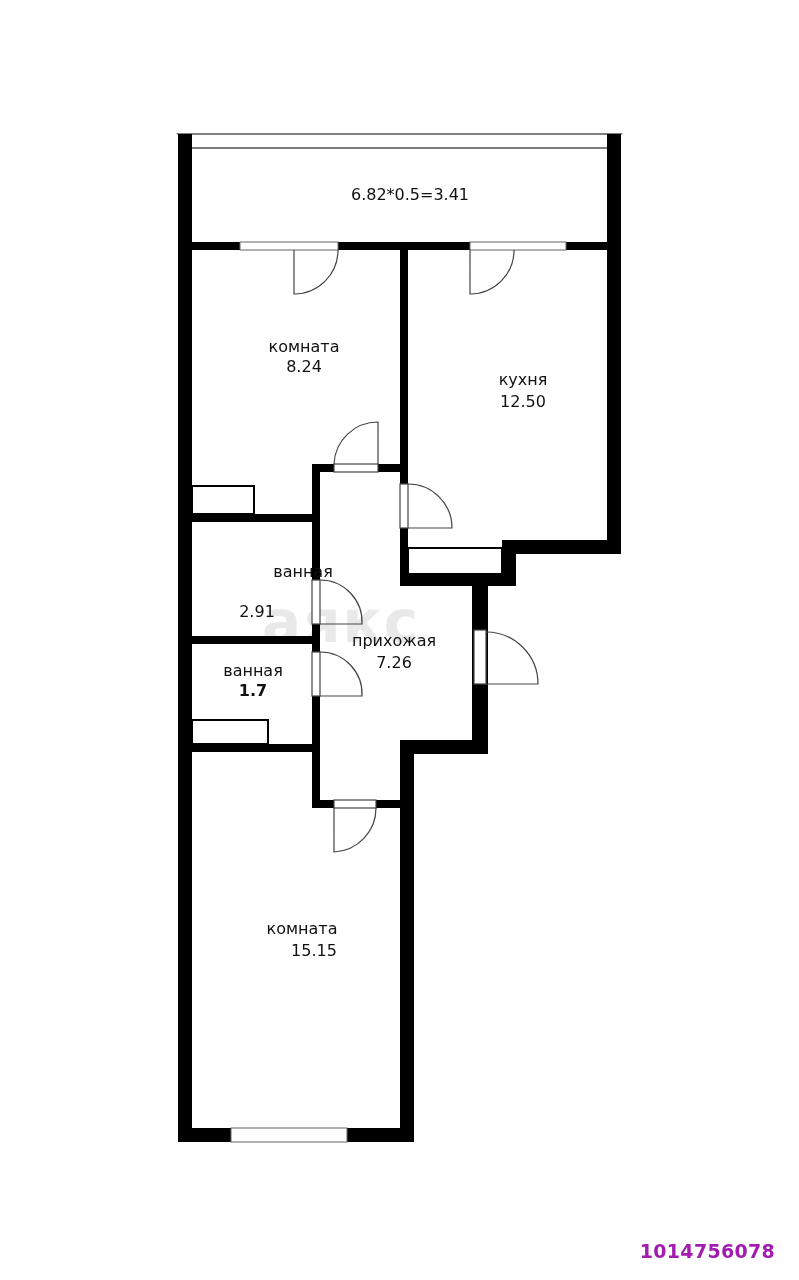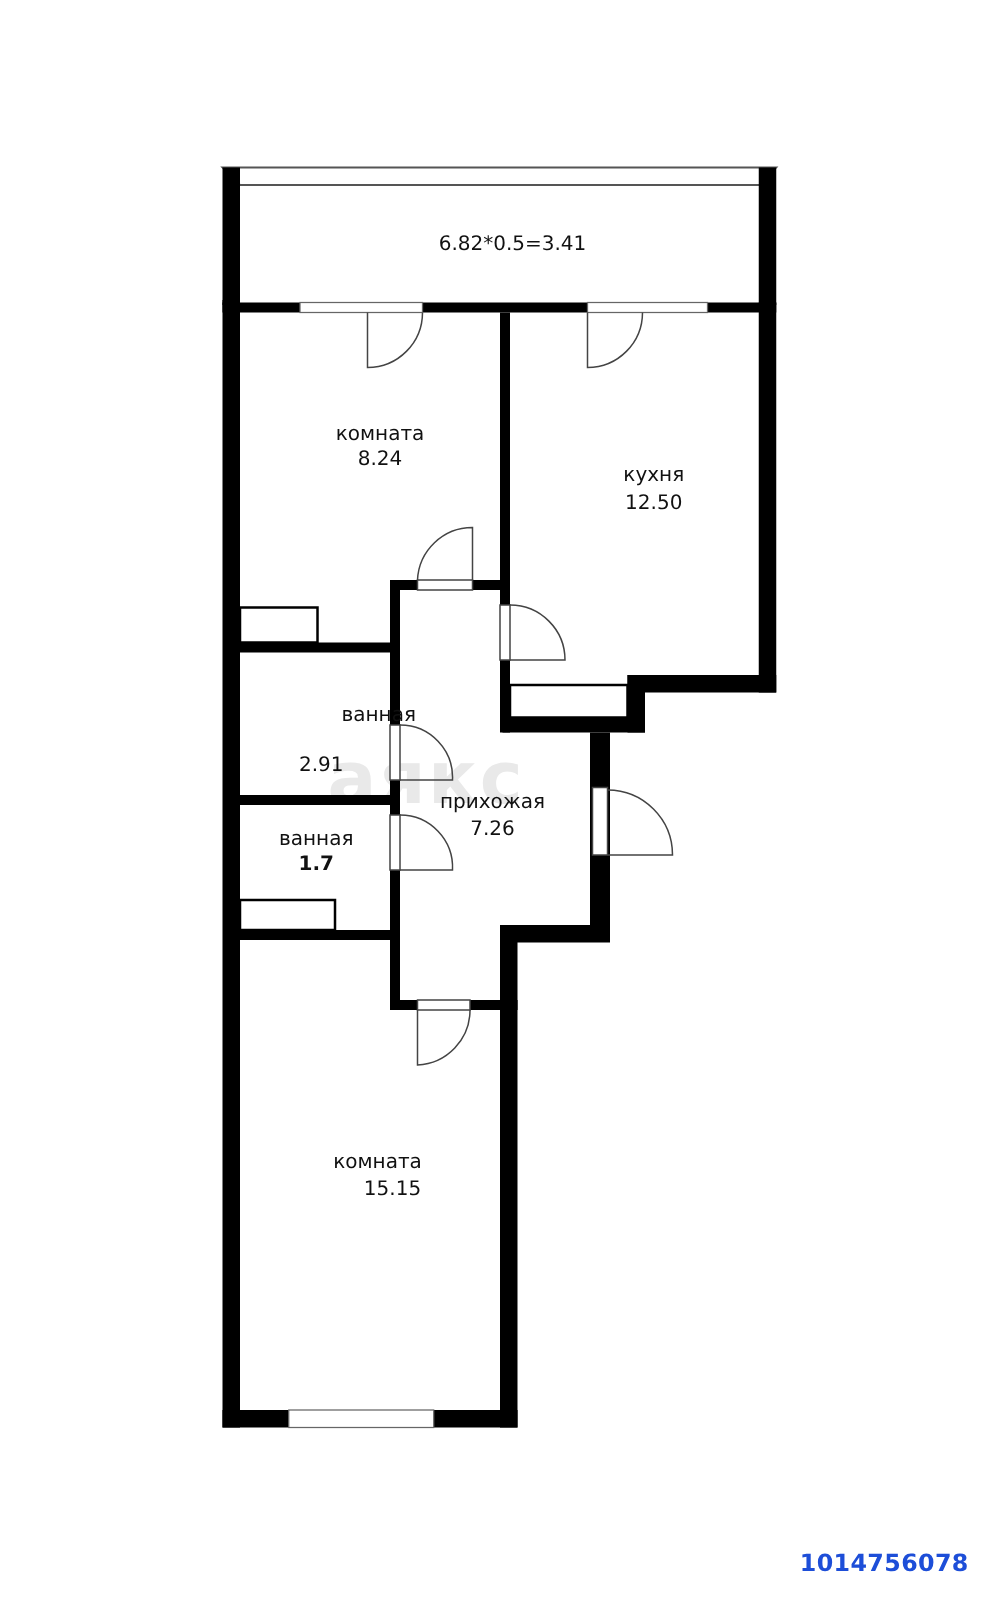--- a/index.html
+++ b/index.html
@@ -1,19 +1,19 @@
 <!DOCTYPE html>
 <html><head>
 <meta charset="utf-8">
 <style>
   html,body{margin:0;padding:0;background:#fff;}
   body{width:799px;height:1280px;position:relative;overflow:hidden;font-family:"DejaVu Sans","Liberation Sans",sans-serif;}
   svg{position:absolute;left:0;top:0;}
   .lbl{position:absolute;text-align:right;font-size:16px;color:#111;line-height:22px;transform:translateX(-50%);white-space:nowrap;}
-  .id{position:absolute;right:24px;top:1240px;color:#1d4ed8;font-weight:bold;font-size:19px;font-family:"DejaVu Sans","Liberation Sans",sans-serif;letter-spacing:0.3px;}
+  .id{position:absolute;right:24px;top:1240px;color:#a21caf;font-weight:bold;font-size:19px;font-family:"DejaVu Sans","Liberation Sans",sans-serif;letter-spacing:0.3px;}
   .wm{position:absolute;left:262px;top:588px;font-size:58px;font-weight:bold;color:#e9e9e9;letter-spacing:2px;font-family:"DejaVu Sans",sans-serif;}
 </style>
 </head>
 <body>
 
 <div class="wm">аякс</div>
 
 <svg width="799" height="1280">
 
   <g>

